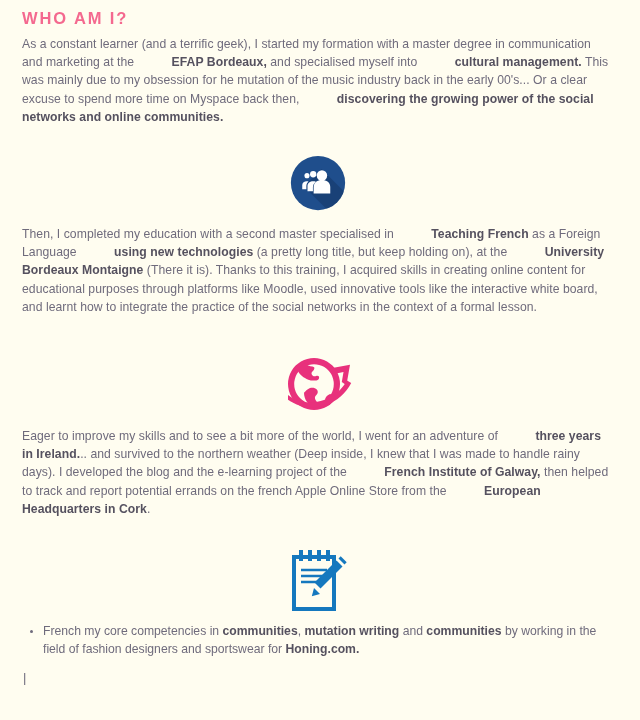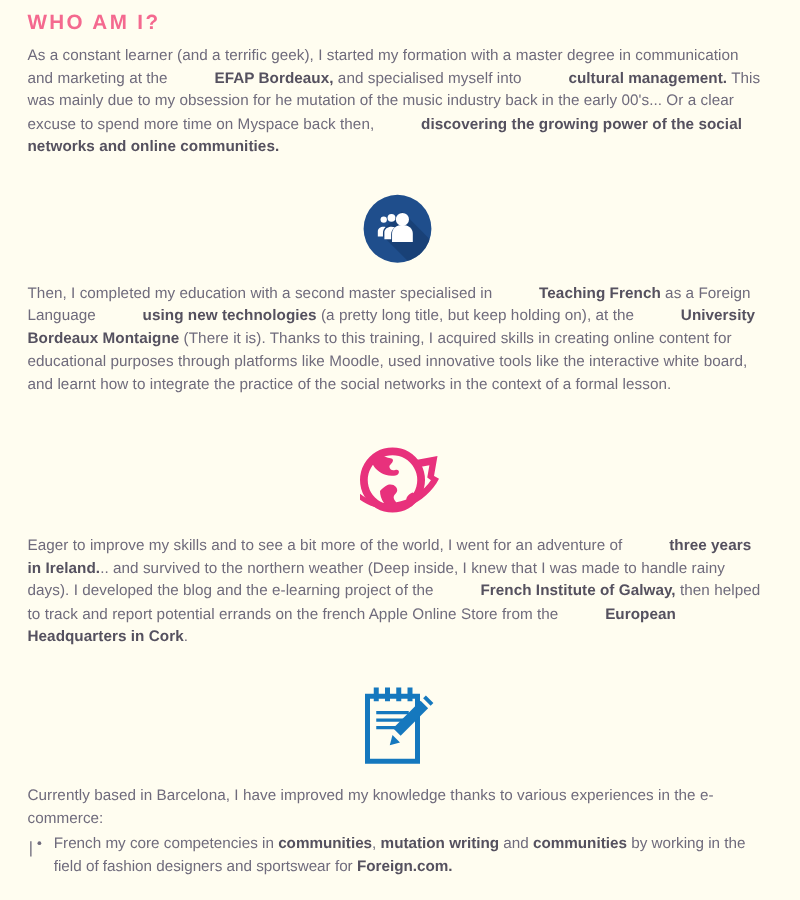--- a/index.html
+++ b/index.html
@@ -158,22 +158,21 @@
         </g>
         <g fill="#1578be">
           <path d="M49.5 14.5 l6 6 l-22 22 l-6 -6 z"></path>
           <path d="M27 42 l6 6 l-8.2 2.2 z"></path>
           <path d="M51.5 12.5 l2.2 -2.2 l6 6 l-2.2 2.2 z"></path>
         </g>
       </svg>
     </span>
   </div>
 
-  <p class="body-text"><span>Currently based in Barcelona, I have improved my knowledge thanks to various experiences in the e-commerce:</span></p>
 
   <ul class="bullet-list">
-    <li><span>French my core competencies in </span><b>communities</b><span>, </span><b>mutation writing</b><span> and </span><b>communities</b><span> by working in the field of fashion designers and sportswear for </span><b>Foreign.com.</b></li>
+    <li><span>French my core competencies in </span><b>communities</b><span>, </span><b>mutation writing</b><span> and </span><b>communities</b><span> by working in the field of fashion designers and sportswear for </span><b>Honing.com.</b></li>
 
   </ul>
 
   <span class="caret">|</span>
 
 </div>
 
 </body></html>

